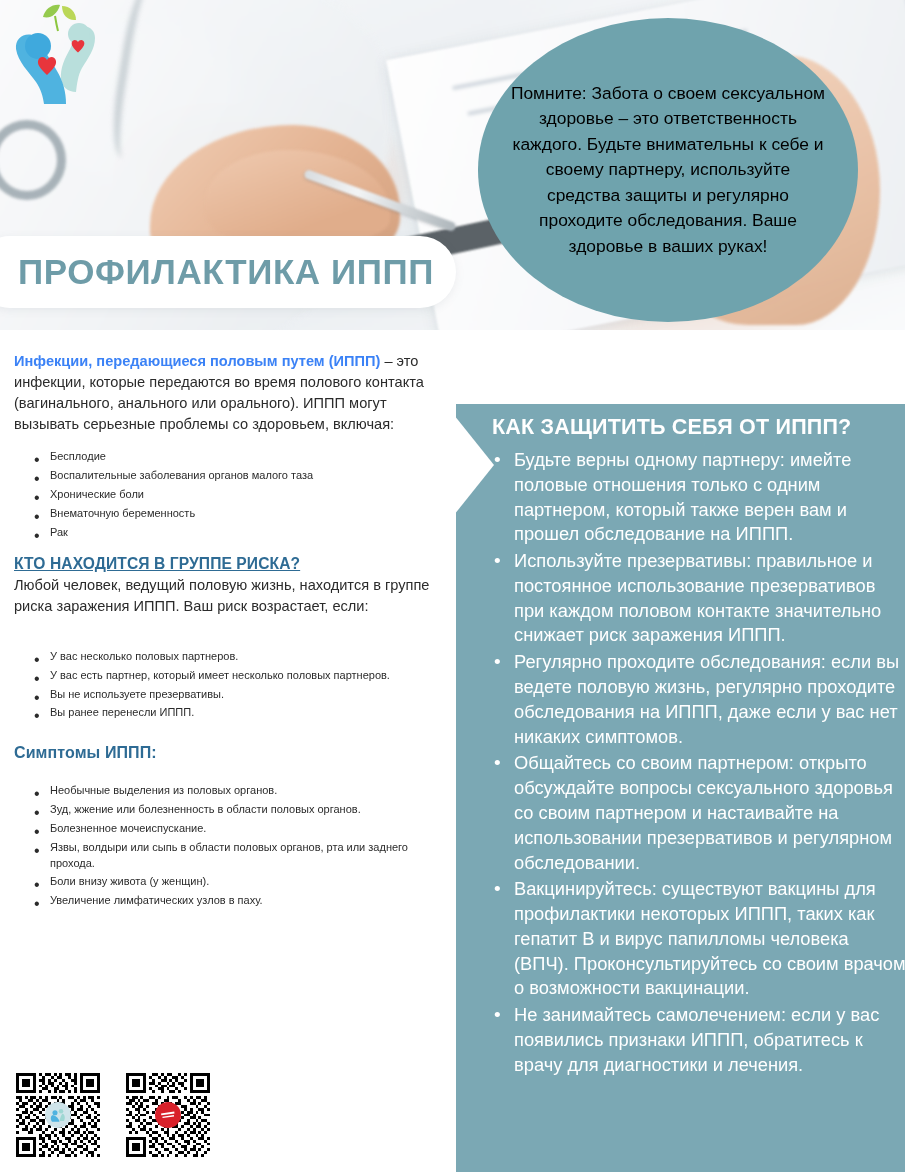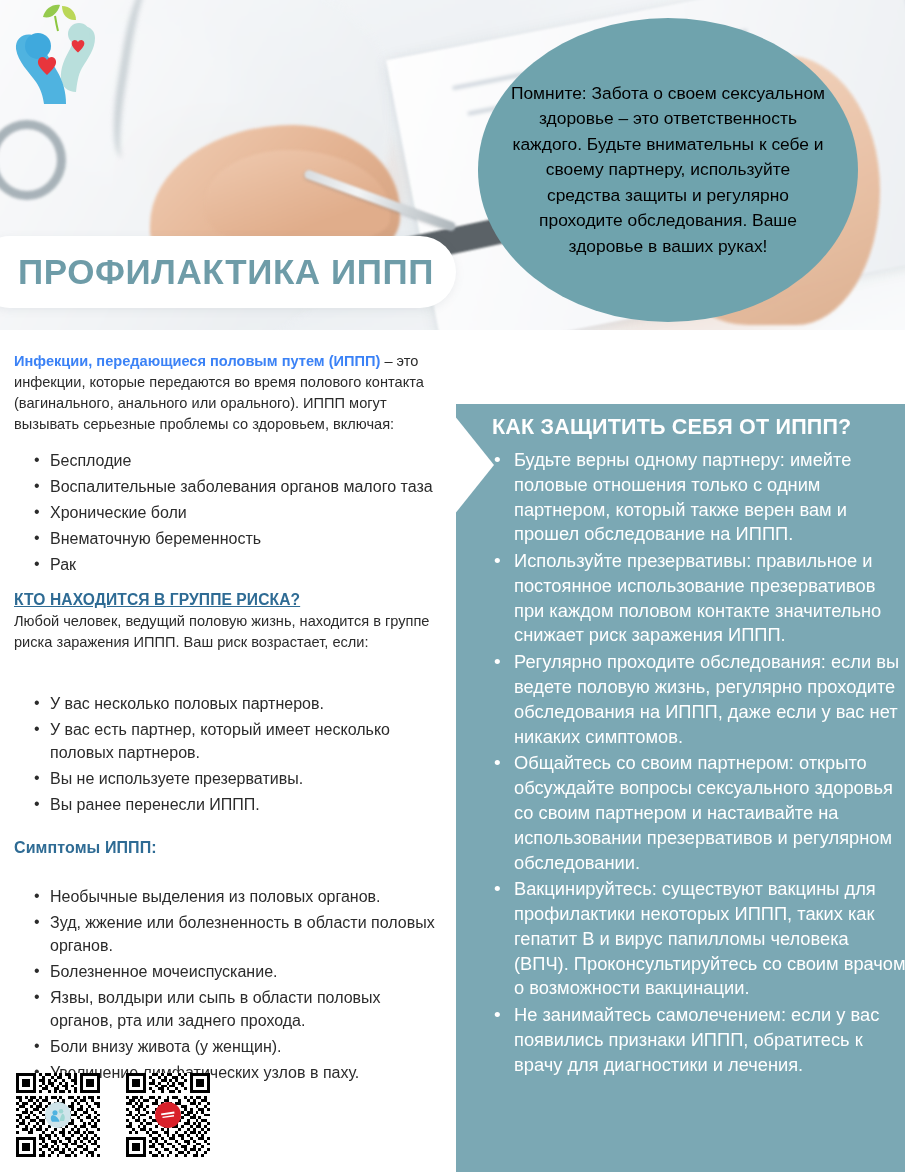--- a/index.html
+++ b/index.html
@@ -276,24 +276,24 @@
     font-size: 15.6px;
     text-decoration: underline;
   }
   .body-para {
     padding: 0 10px 0 14px;
     font-size: 14.6px;
     line-height: 1.44;
     margin-top: 2px;
   }
   .bullets {
-    margin: 12px 0 0 0;
+    margin: 5px 0 0 0;
     padding: 0 10px 0 50px;
     list-style: none;
-    font-size: 16px;
+    font-size: 11px;
     line-height: 1.44;
   }
   .bullets li {
     position: relative;
     margin-bottom: 3px;
   }
   .bullets li::before {
     content: "•";
     position: absolute;
     left: -16px;

